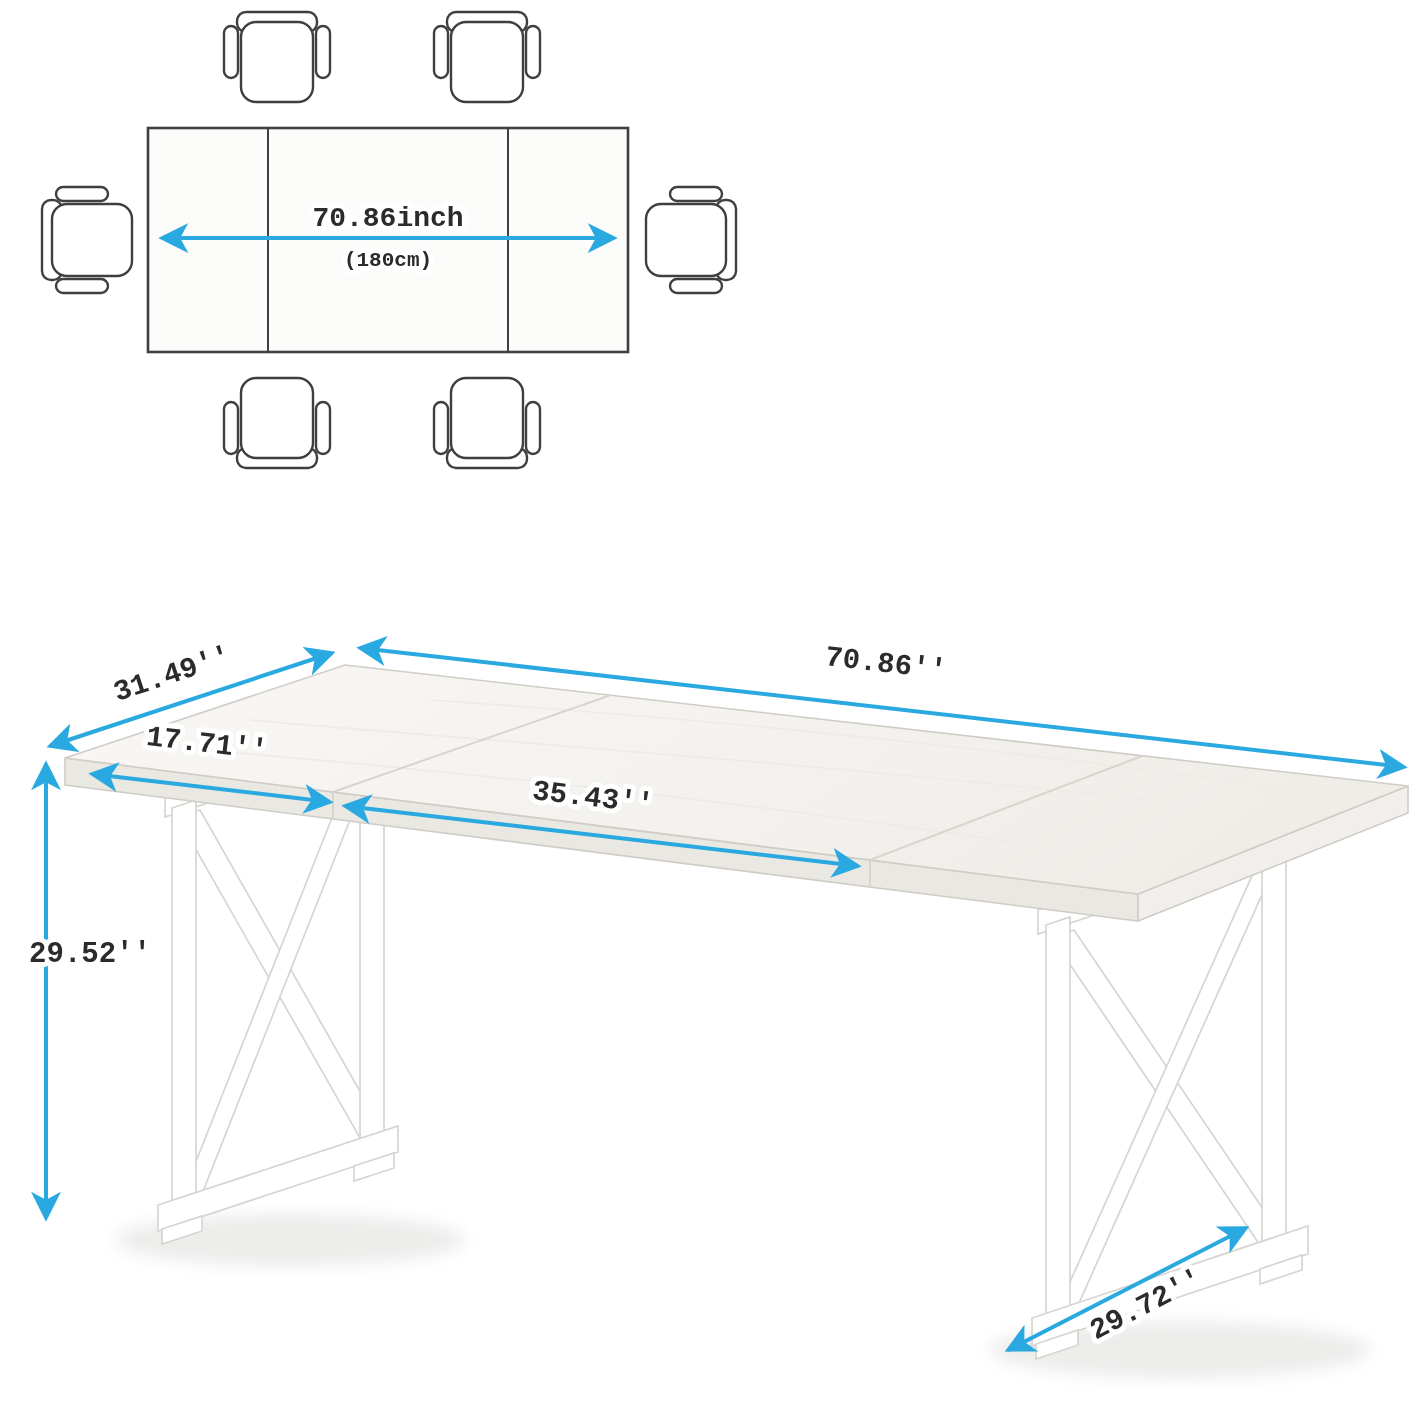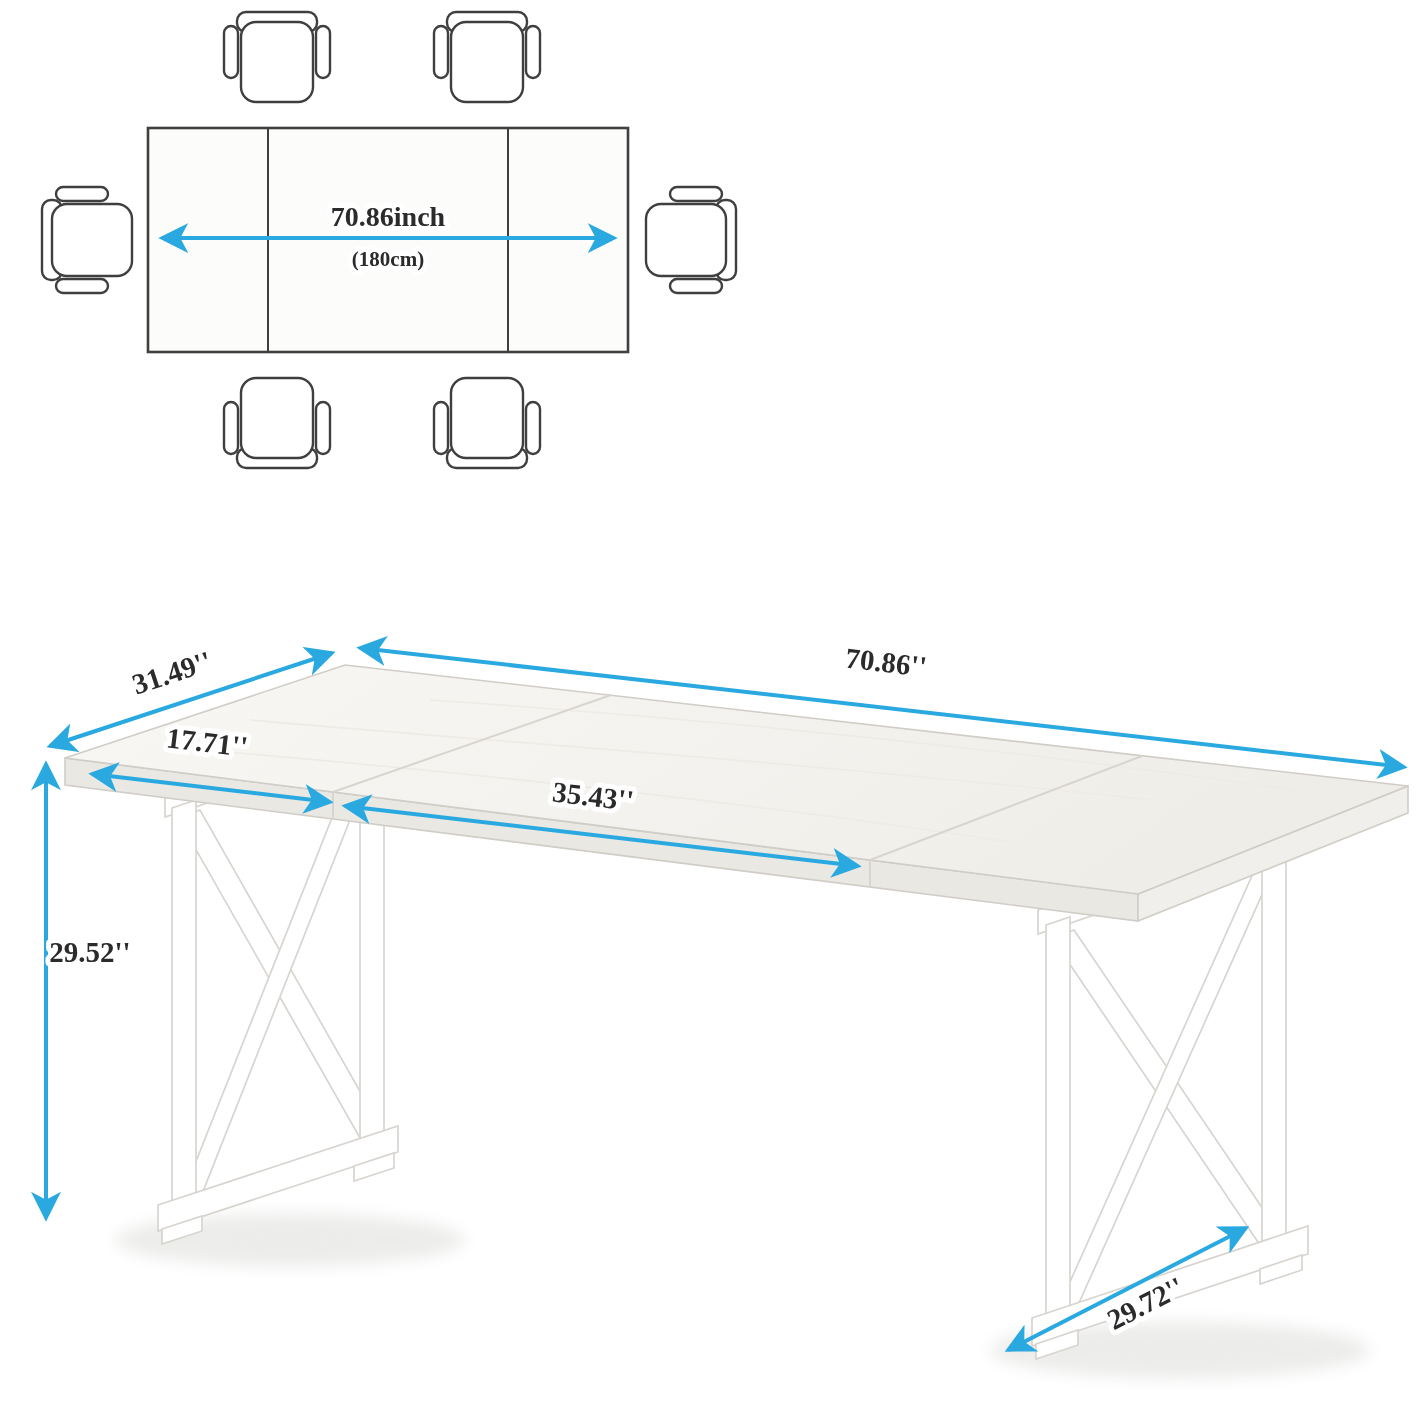--- a/index.html
+++ b/index.html
@@ -5,21 +5,21 @@
   html, body {
     margin: 0;
     padding: 0;
     background: #ffffff;
   }
   #canvas {
     position: relative;
     width: 1421px;
     height: 1421px;
     background: #ffffff;
-    font-family: Liberation Serif, serif;
+    font-family: Liberation Mono, monospace;
     overflow: hidden;
   }
   svg { display: block; }
 
   
   .line-art   { fill: #ffffff; stroke: var(--outline-dark, #3f3f3f); stroke-width: 2.4; }
   .tv-table   { fill: #fcfcfb; stroke: var(--outline-dark, #3f3f3f); stroke-width: 2.6; }
   .tv-divider { stroke: var(--outline-dark, #3f3f3f); stroke-width: 2; }
 
   

